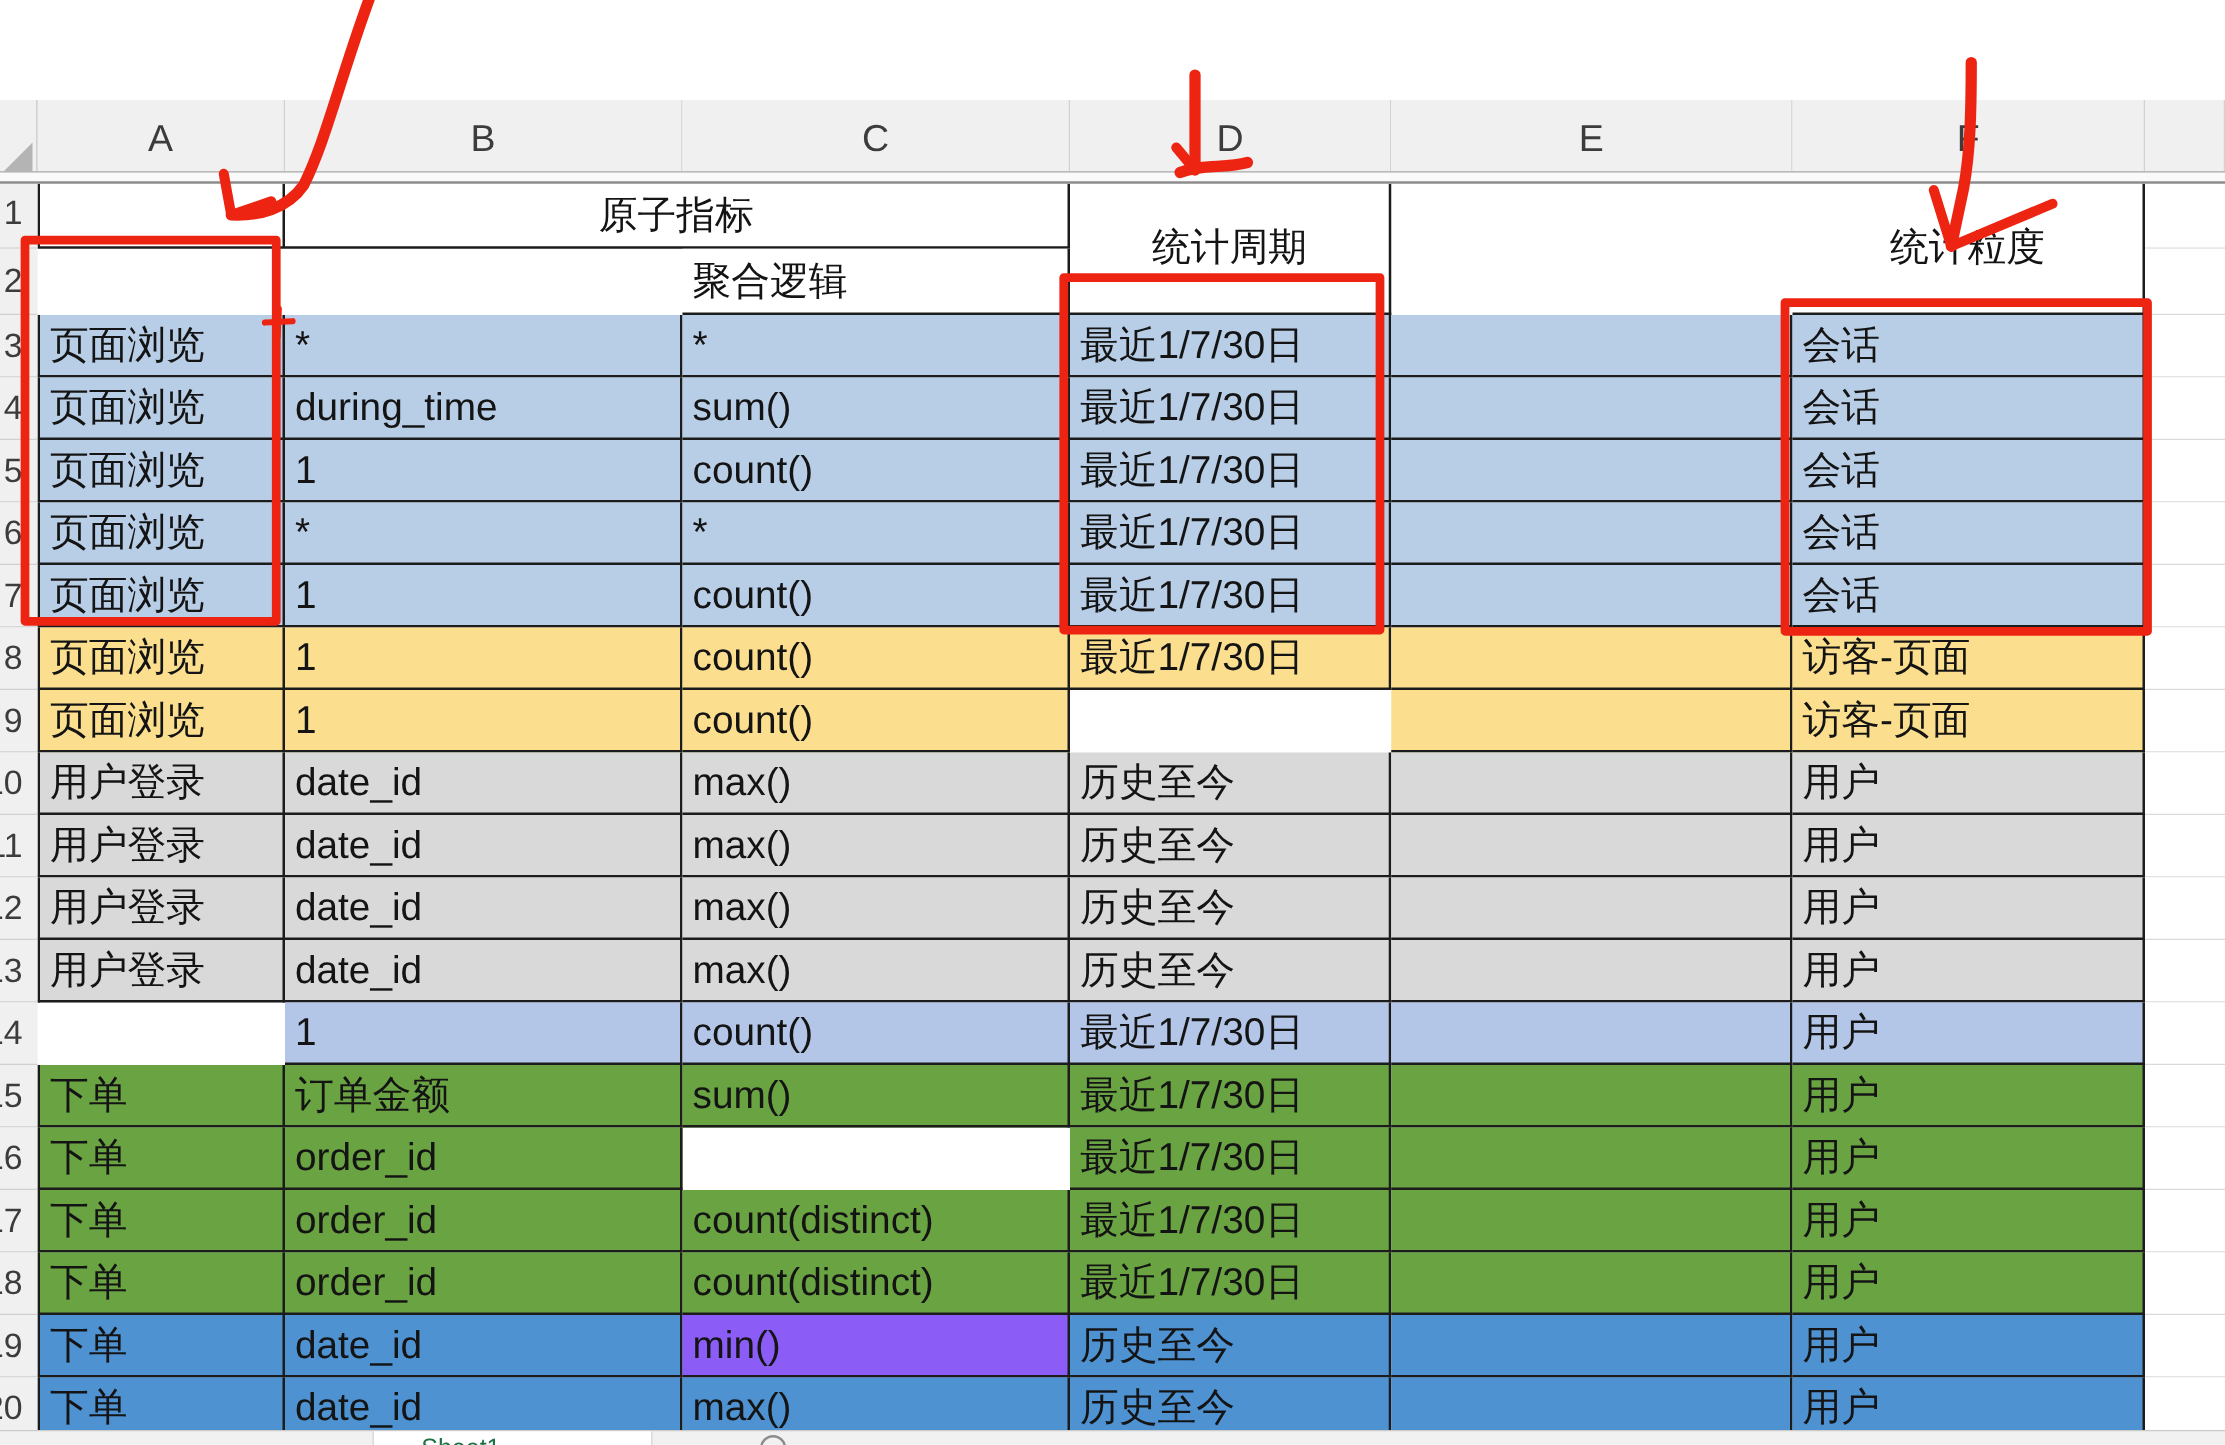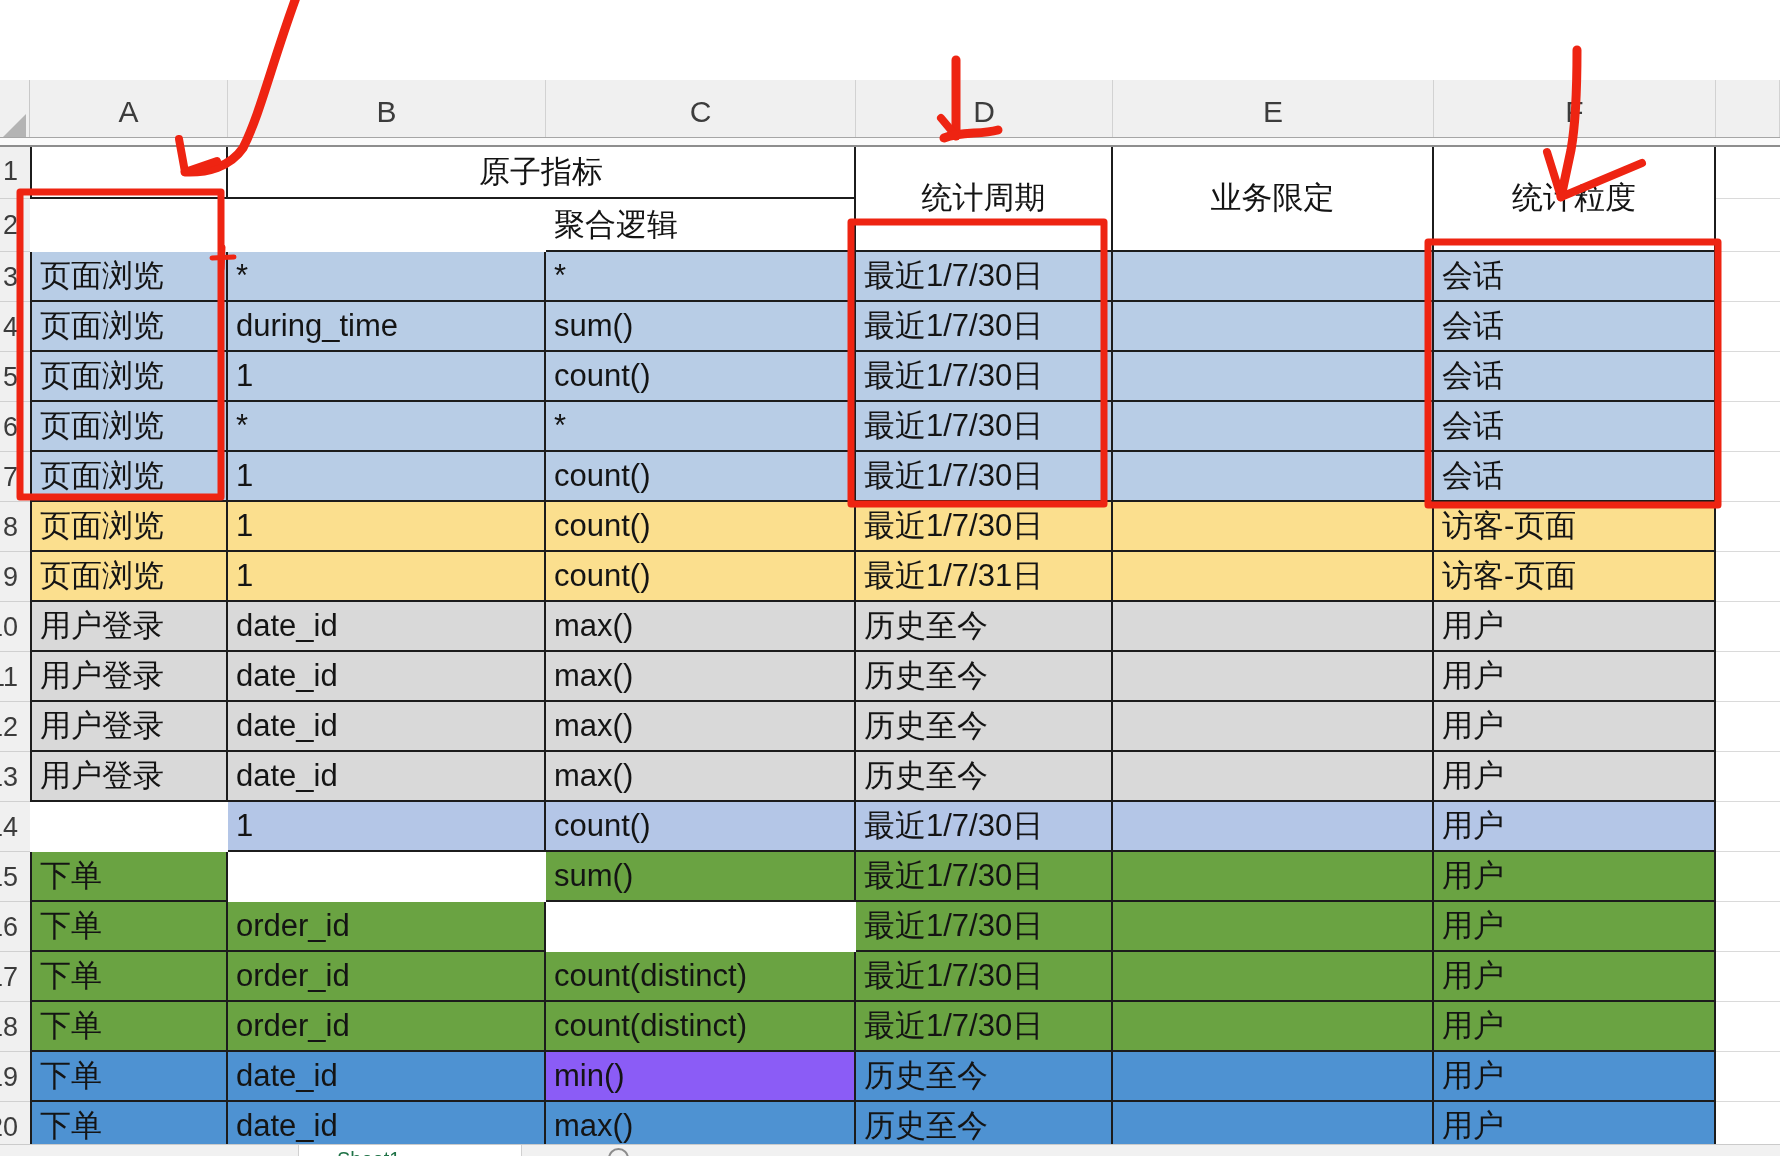--- a/index.html
+++ b/index.html
@@ -77,21 +77,20 @@
     <div class="rh" style="grid-area:2/1">
         <span>1</span>
       </div>
     <div class="rh" style="grid-area:3/1">
         <span>2</span>
       </div>
 
     <div class="cl bl bt" style="grid-area:2/2"></div>
     <div class="cl bt ctr" style="grid-area:2/3/3/5">原子指标</div>
     <div class="cl bt ctr" style="grid-area:2/5/4/6">统计周期</div>
-    <div class="cl bt ctr" style="grid-area:2/6/4/7">业务限定</div>
     <div class="cl bt ctr" style="grid-area:2/7/4/8">统计粒度</div>
     <div class="g" style="grid-area:2/8"></div>
 
     <div class="cl" style="grid-area:3/4">聚合逻辑</div>
     <div class="g" style="grid-area:3/8"></div>
 
   <div class="rh" style="grid-area: 4 / 1;">
         <span>3</span>
       </div>
       <div class="cl bl" style="grid-area: 4 / 2; background: rgb(184, 205, 230);">页面浏览</div>
@@ -150,21 +149,20 @@
       <div class="cl" style="grid-area: 9 / 5; background: rgb(251, 223, 142);">最近1/7/30日</div>
       <div class="cl" style="grid-area: 9 / 6; background: rgb(251, 223, 142);"></div>
       <div class="cl" style="grid-area: 9 / 7; background: rgb(251, 223, 142);">访客-页面</div>
       <div class="g" style="grid-area: 9 / 8;"></div>
       <div class="rh" style="grid-area: 10 / 1;">
         <span>9</span>
       </div>
       <div class="cl bl" style="grid-area: 10 / 2; background: rgb(251, 223, 142);">页面浏览</div>
       <div class="cl" style="grid-area: 10 / 3; background: rgb(251, 223, 142);">1</div>
       <div class="cl" style="grid-area: 10 / 4; background: rgb(251, 223, 142);">count()</div>
-      <div class="cl" style="grid-area: 10 / 5; background: rgb(251, 223, 142);">最近1/7/31日</div>
       <div class="cl" style="grid-area: 10 / 6; background: rgb(251, 223, 142);"></div>
       <div class="cl" style="grid-area: 10 / 7; background: rgb(251, 223, 142);">访客-页面</div>
       <div class="g" style="grid-area: 10 / 8;"></div>
       <div class="rh" style="grid-area: 11 / 1;">
         <span>10</span>
       </div>
       <div class="cl bl" style="grid-area: 11 / 2; background: rgb(217, 217, 217);">用户登录</div>
       <div class="cl" style="grid-area: 11 / 3; background: rgb(217, 217, 217);">date_id</div>
       <div class="cl" style="grid-area: 11 / 4; background: rgb(217, 217, 217);">max()</div>
       <div class="cl" style="grid-area: 11 / 5; background: rgb(217, 217, 217);">历史至今</div>
@@ -207,20 +205,21 @@
       <div class="cl" style="grid-area: 15 / 3; background: rgb(180, 198, 231);">1</div>
       <div class="cl" style="grid-area: 15 / 4; background: rgb(180, 198, 231);">count()</div>
       <div class="cl" style="grid-area: 15 / 5; background: rgb(180, 198, 231);">最近1/7/30日</div>
       <div class="cl" style="grid-area: 15 / 6; background: rgb(180, 198, 231);"></div>
       <div class="cl" style="grid-area: 15 / 7; background: rgb(180, 198, 231);">用户</div>
       <div class="g" style="grid-area: 15 / 8;"></div>
       <div class="rh" style="grid-area: 16 / 1;">
         <span>15</span>
       </div>
       <div class="cl bl" style="grid-area: 16 / 2; background: rgb(106, 163, 66);">下单</div>
+      <div class="cl" style="grid-area: 16 / 3; background: rgb(106, 163, 66);">订单金额</div>
       <div class="cl" style="grid-area: 16 / 4; background: rgb(106, 163, 66);">sum()</div>
       <div class="cl" style="grid-area: 16 / 5; background: rgb(106, 163, 66);">最近1/7/30日</div>
       <div class="cl" style="grid-area: 16 / 6; background: rgb(106, 163, 66);"></div>
       <div class="cl" style="grid-area: 16 / 7; background: rgb(106, 163, 66);">用户</div>
       <div class="g" style="grid-area: 16 / 8;"></div>
       <div class="rh" style="grid-area: 17 / 1;">
         <span>16</span>
       </div>
       <div class="cl bl" style="grid-area: 17 / 2; background: rgb(106, 163, 66);">下单</div>
       <div class="cl" style="grid-area: 17 / 3; background: rgb(106, 163, 66);">order_id</div>

